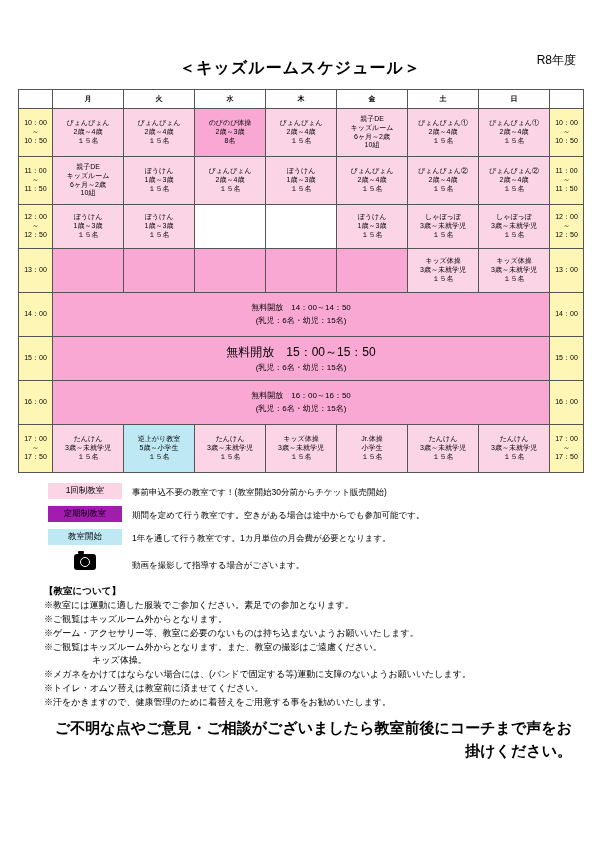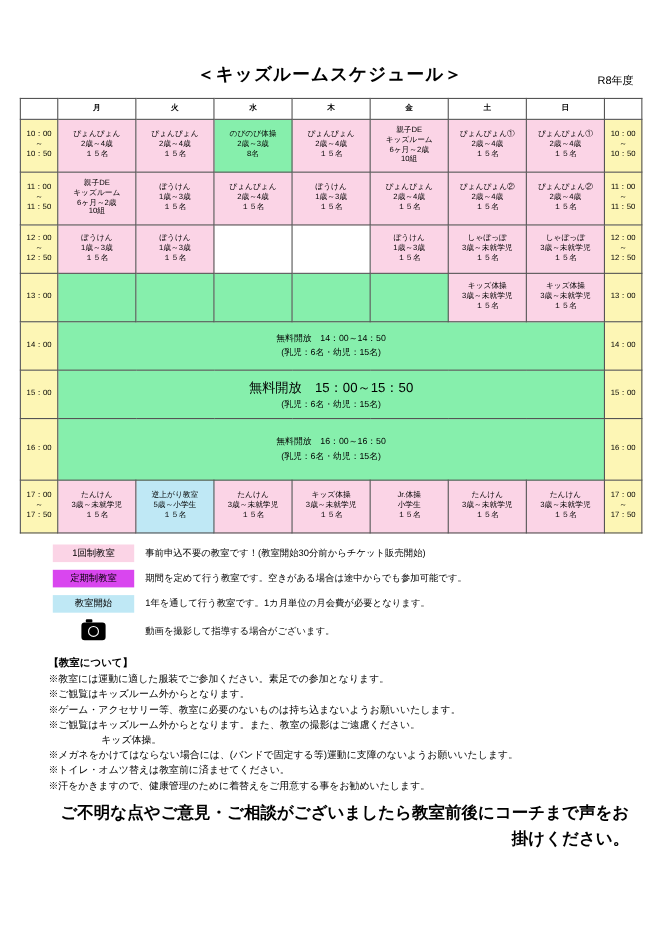--- a/index.html
+++ b/index.html
@@ -26,22 +26,22 @@
   .title {
     text-align: center;
     font-size: 16px;
     font-weight: bold;
     letter-spacing: 1px;
     margin: 4px 0 2px 0;
   }
   .year {
     position: absolute;
     right: 24px;
-    top: 26px;
-    font-size: 10px;
+    top: 12px;
+    font-size: 12px;
   }
   table.sched {
     border-collapse: collapse;
     table-layout: fixed;
     width: 100%;
     margin-top: 10px;
   }
   table.sched td, table.sched th {
     border: 1px solid #555;
     font-size: 7px;
@@ -59,47 +59,47 @@
     font-weight: bold;
     background: #ffffff;
   }
   .timecell {
     background: #fdf6b5;
     font-size: 7px;
     line-height: 1.3;
     white-space: pre-line;
   }
   .cell-pink { background: #fbd4e6; }
-  .cell-green { background: #86efac; }
+  .cell-green { background: #f9a8d4; }
   .cell-blue { background: #bfe8f5; }
   .cell-white { background: #ffffff; }
   .line1 { font-size: 7px; }
   .line2 { font-size: 7px; }
   .line3 { font-size: 7px; }
 
   .legend {
     margin-top: 10px;
     margin-left: 30px;
     font-size: 8.5px;
   }
   .legend-row {
     display: flex;
-    align-items: center;
+    align-items: flex-end;
     margin-bottom: 7px;
   }
   .legend-key {
     width: 74px;
     text-align: center;
     font-size: 8.5px;
     padding: 2px 0;
     margin-right: 10px;
     flex: 0 0 auto;
   }
   .k-pink { background: #fbd4e6; }
-  .k-green { background: #d946ef; }
+  .k-green { background: #a21caf; }
   .k-blue { background: #bfe8f5; }
   .k-plain { background: transparent; }
   .legend-desc { font-size: 8.5px; }
 
   .camera {
     width: 22px;
     height: 16px;
     background: #000;
     border-radius: 3px;
     position: relative;
@@ -335,21 +335,21 @@
           <td class="timecell">14：00</td>
         </tr>
         <tr style="height: 44px;">
           <td class="timecell">15：00</td>
           <td colspan="7" class="cell-green">
             <div class="line1" style="font-size:12px;line-height:1.6">無料開放　15：00～15：50</div>
             <div class="line2" style="font-size:8px;line-height:1.6">(乳児：6名・幼児：15名)</div>
           </td>
           <td class="timecell">15：00</td>
         </tr>
-        <tr style="height: 56px; border-radius: 12px;">
+        <tr style="height: 44px; border-radius: 12px;">
           <td class="timecell">16：00</td>
           <td colspan="7" class="cell-green">
             <div class="line1" style="font-size:8px;line-height:1.6">無料開放　16：00～16：50</div>
             <div class="line2" style="font-size:8px;line-height:1.6">(乳児：6名・幼児：15名)</div>
           </td>
           <td class="timecell">16：00</td>
         </tr>
         <tr style="height: 48px;">
           <td class="timecell">17：00
 ～

